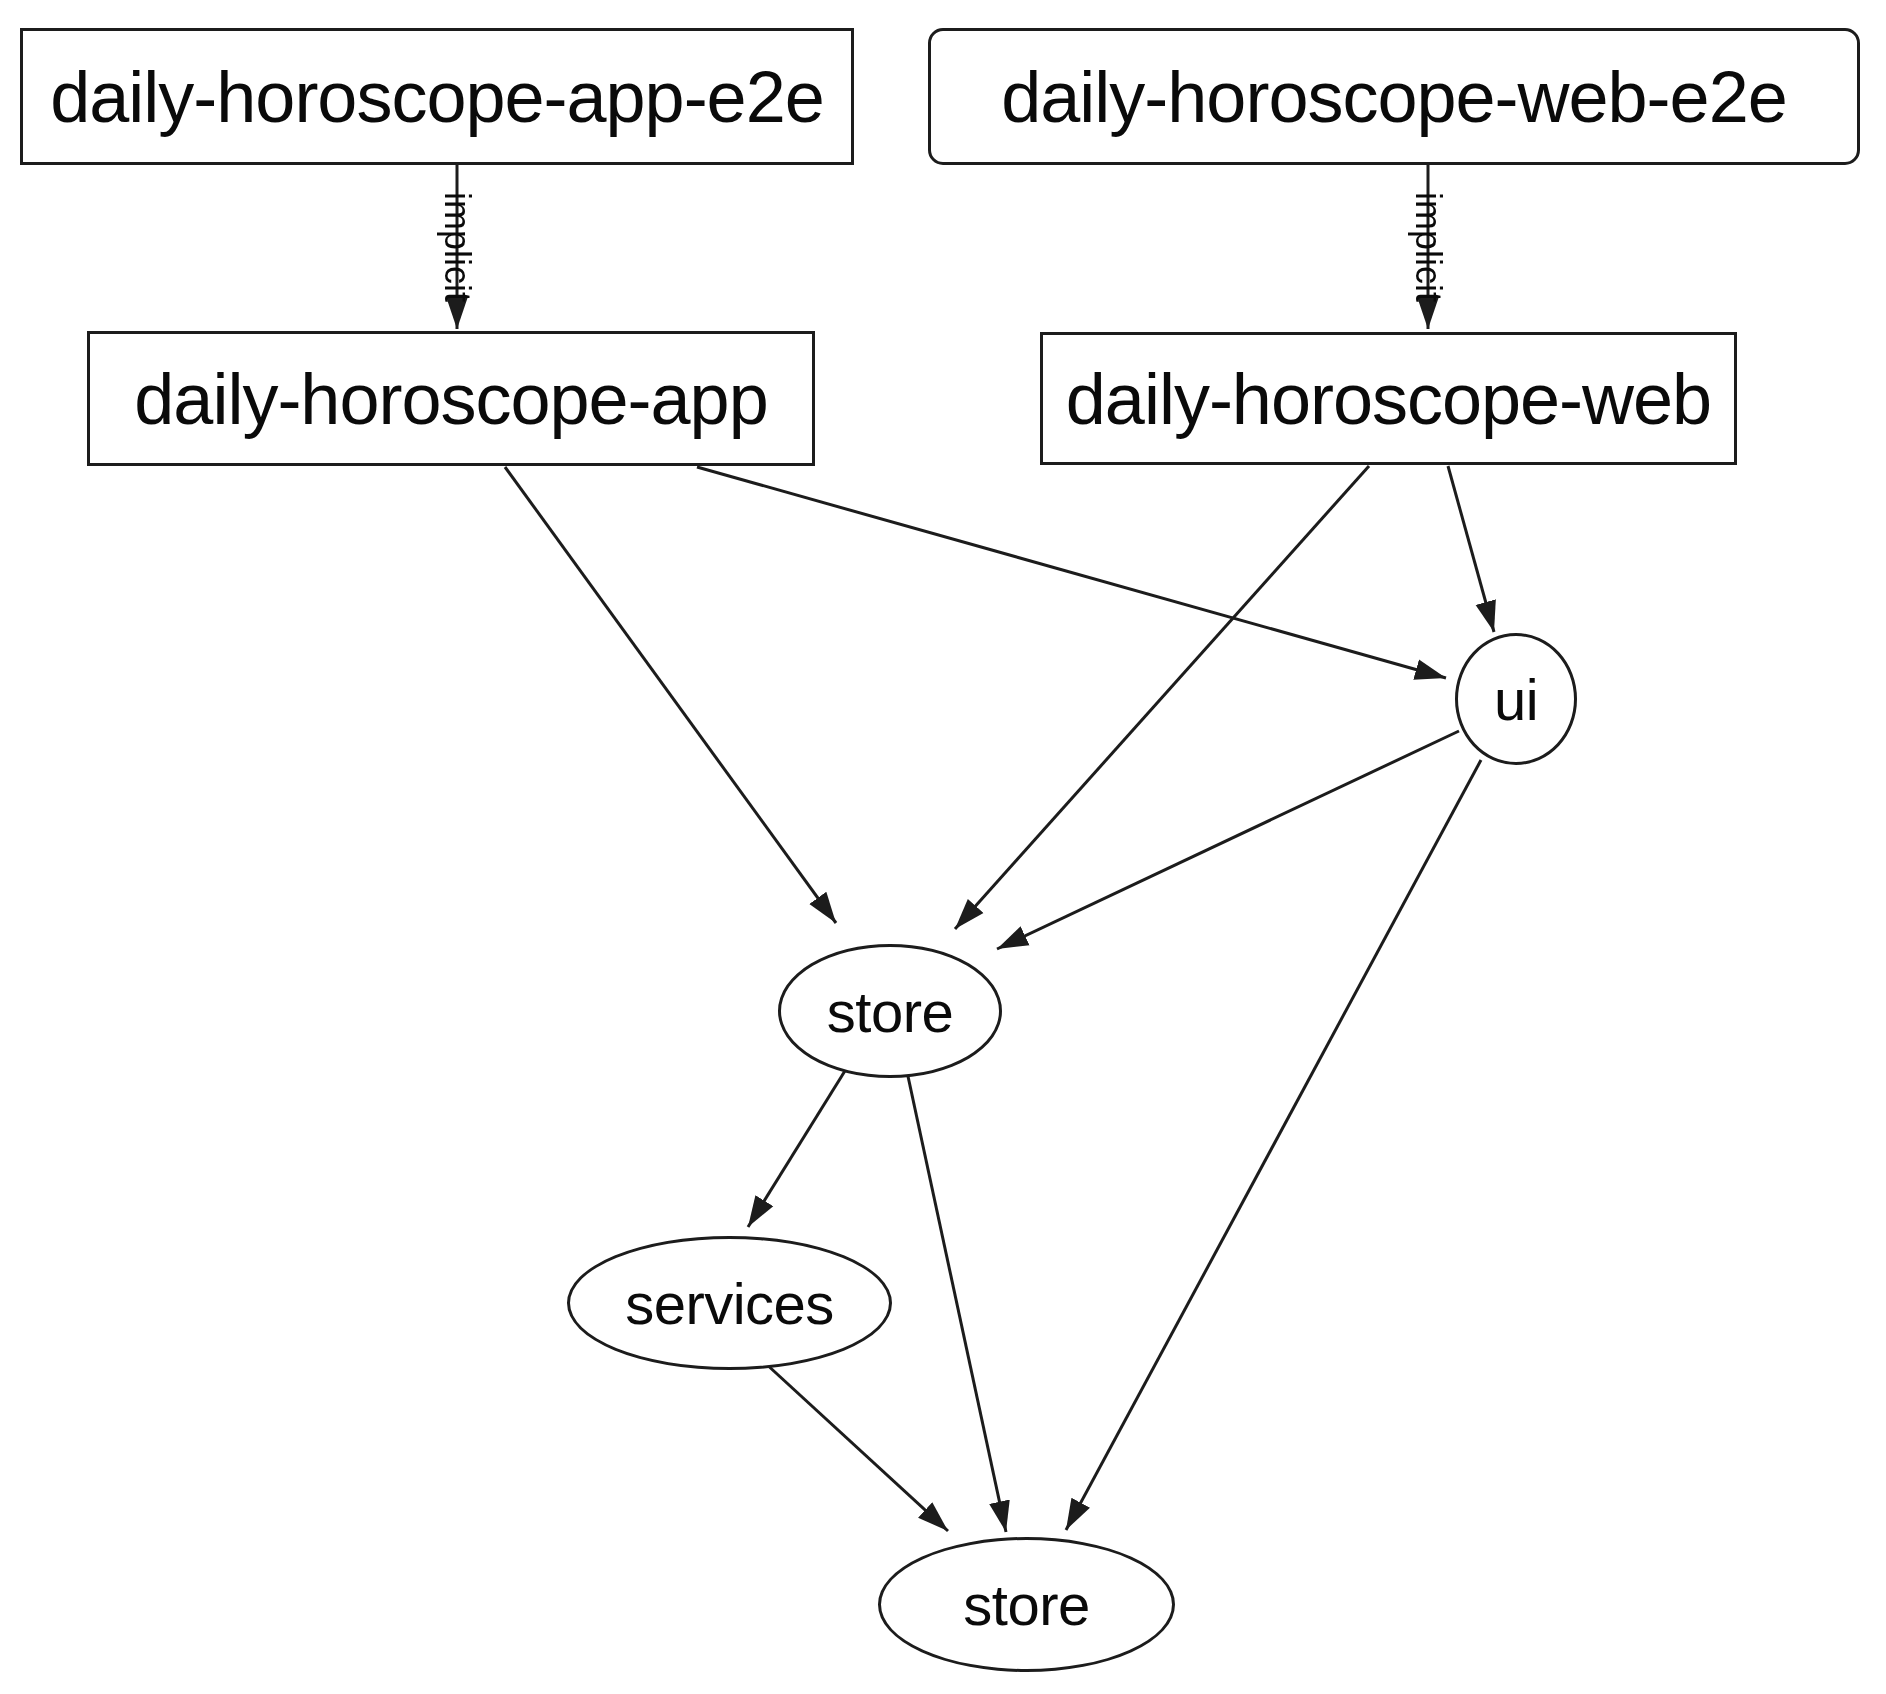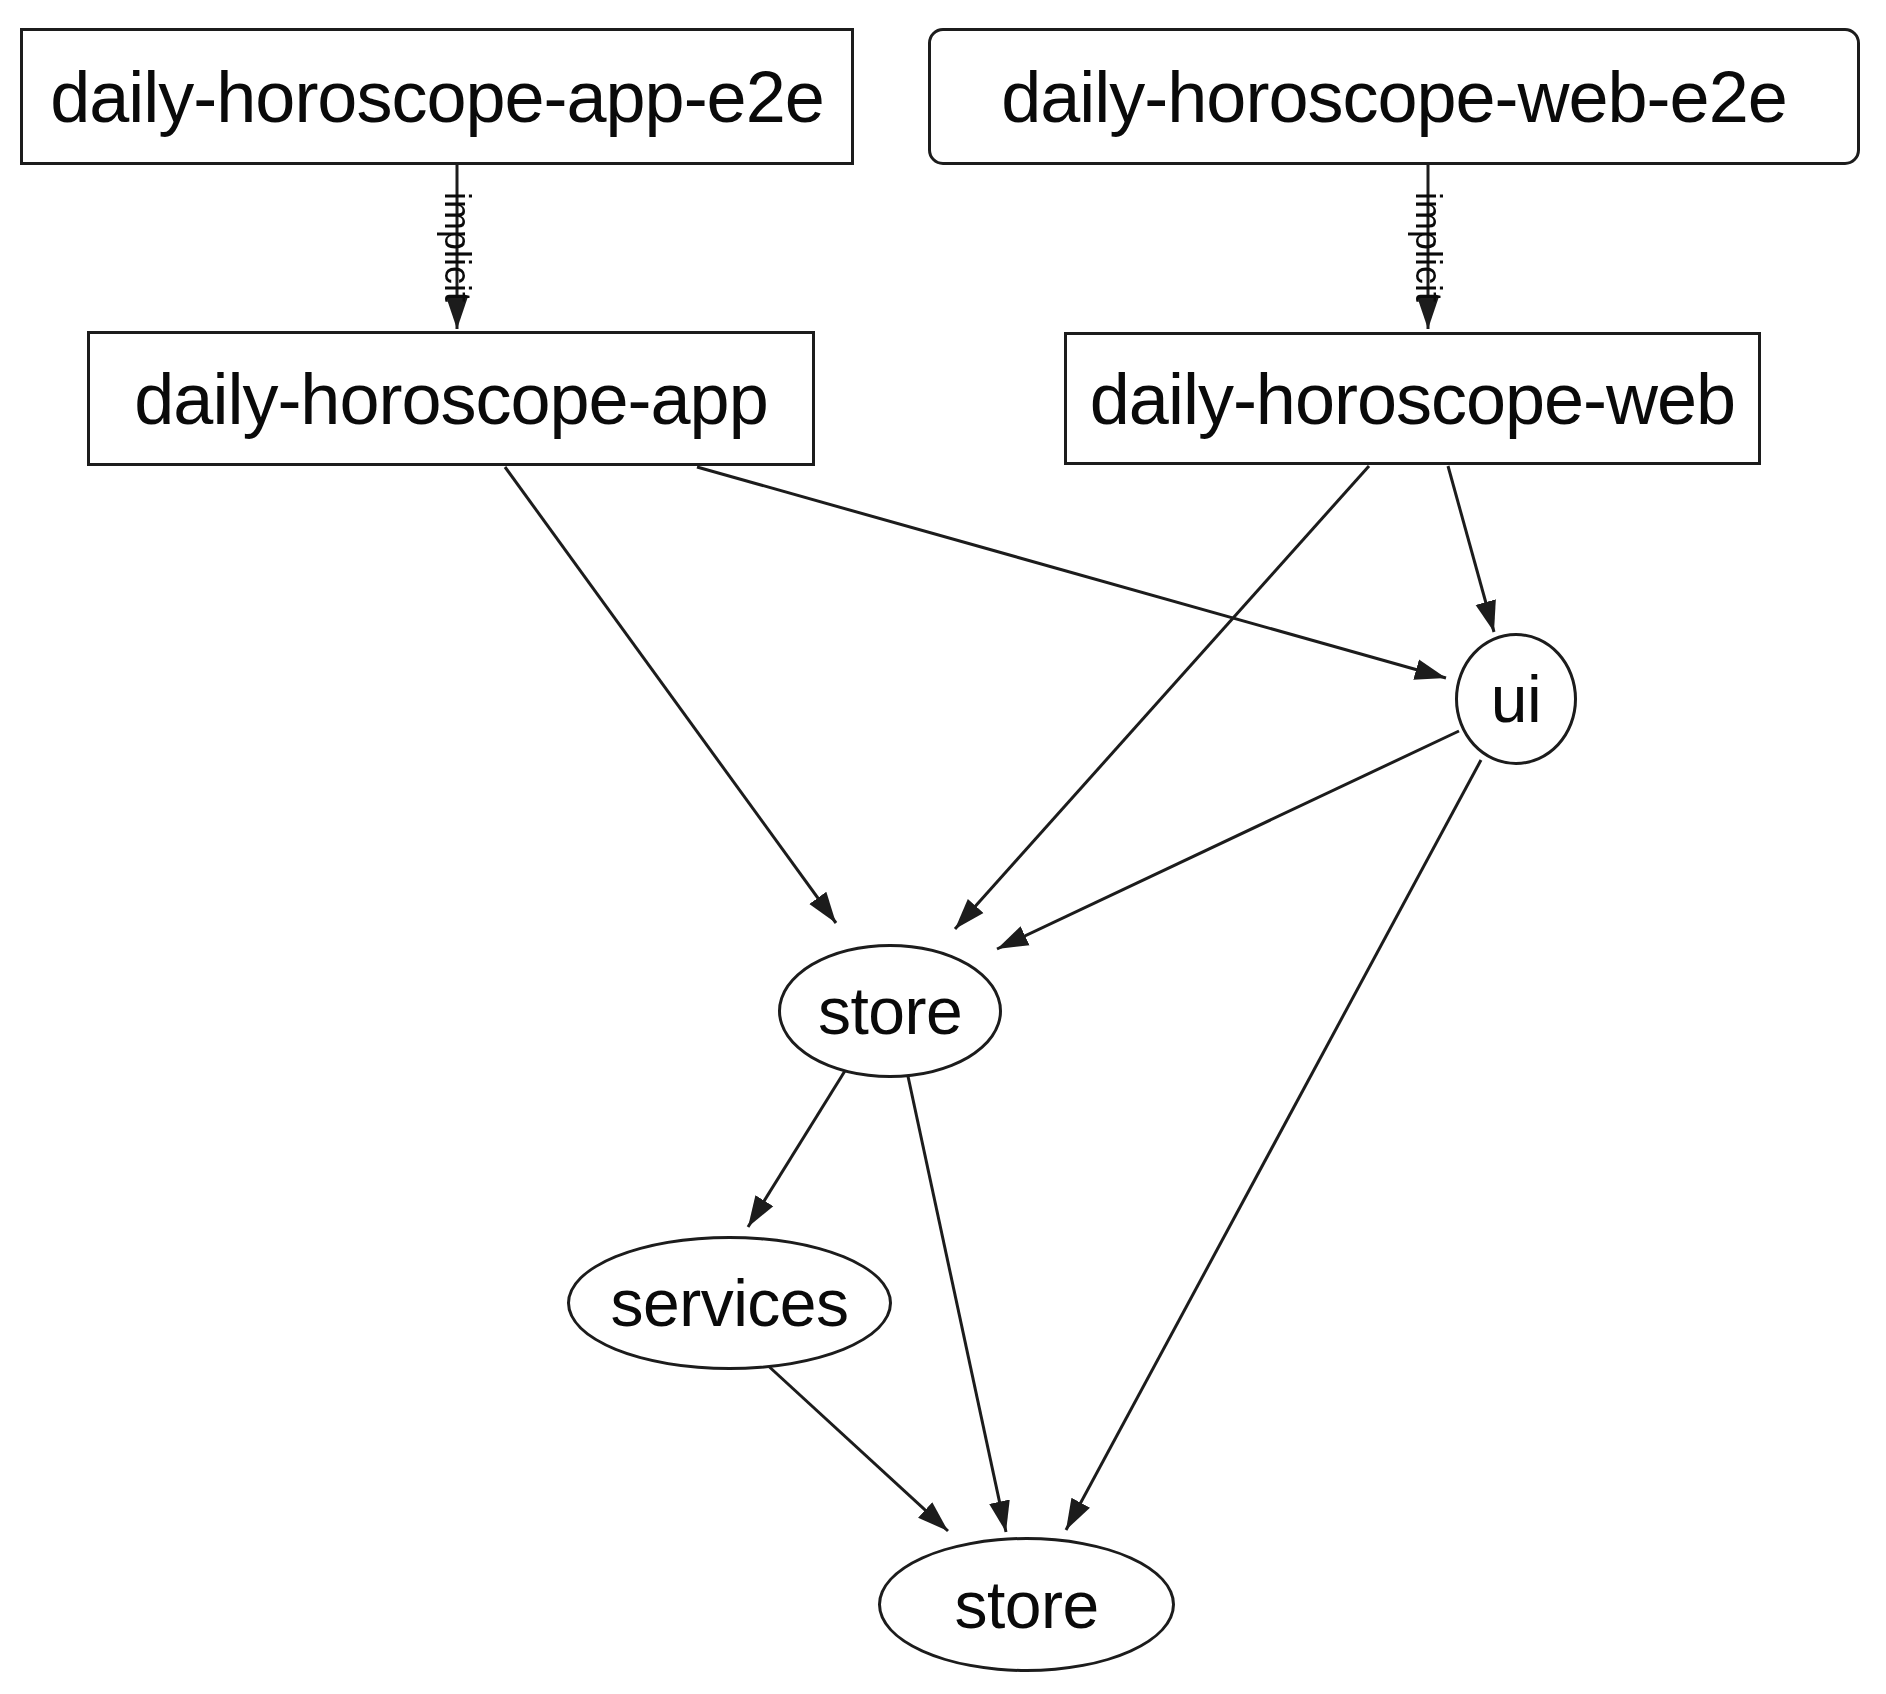--- a/index.html
+++ b/index.html
@@ -35,37 +35,37 @@
     color: #0a0a0a;
     white-space: nowrap;
     z-index: 2;
   }
   .node.box {
     font-size: 72px;
     letter-spacing: -1px;
   }
   .node.ellipse {
     border-radius: 50%;
-    font-size: 66px;
+    font-size: 58px;
     letter-spacing: -0.5px;
   }
   .edge-label {
     position: absolute;
     transform: translate(-50%, -50%) rotate(90deg);
     font-size: 36px;
     color: #0a0a0a;
     letter-spacing: 0;
     z-index: 1;
     white-space: nowrap;
   }
   
   #node-app-e2e   { left: 20px;   top: 28px;   width: 834px; height: 137px; }
   #node-web-e2e   { left: 928px;  top: 28px;   width: 932px; height: 137px; border-radius: 15px; }
   #node-app       { left: 87px;   top: 331px;  width: 728px; height: 135px; }
-  #node-web       { left: 1040px; top: 332px;  width: 697px; height: 133px; margin-left: 24px; }
+  #node-web       { left: 1040px; top: 332px;  width: 697px; height: 133px; }
   #node-ui        { left: 1455px; top: 633px;  width: 122px; height: 132px; }
   #node-store     { left: 778px;  top: 944px;  width: 224px; height: 134px; }
   #node-services  { left: 567px;  top: 1236px; width: 325px; height: 134px; }
   #node-models    { left: 878px;  top: 1537px; width: 297px; height: 135px; }
   #edge-label-app { left: 457px;  top: 247px; }
   #edge-label-web { left: 1428px; top: 247px; }
 </style>
 </head>
 <body>
 

